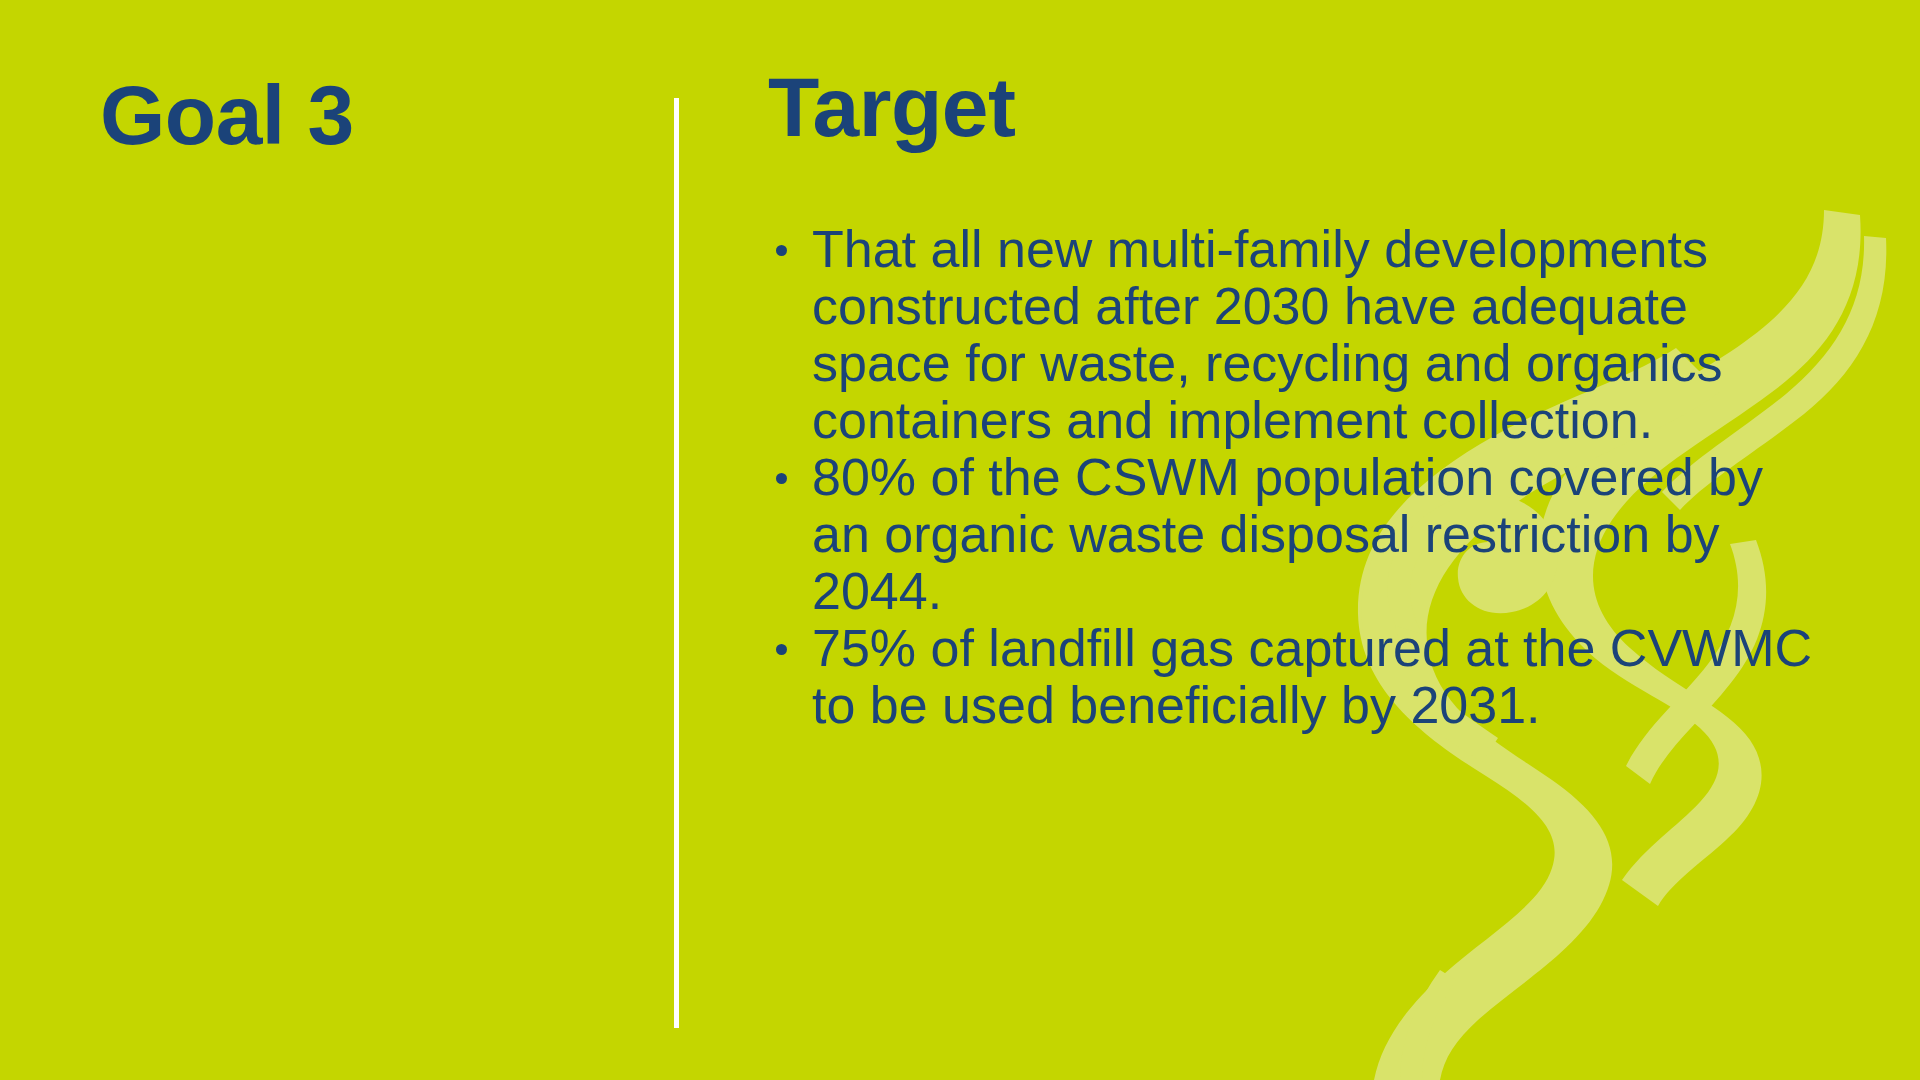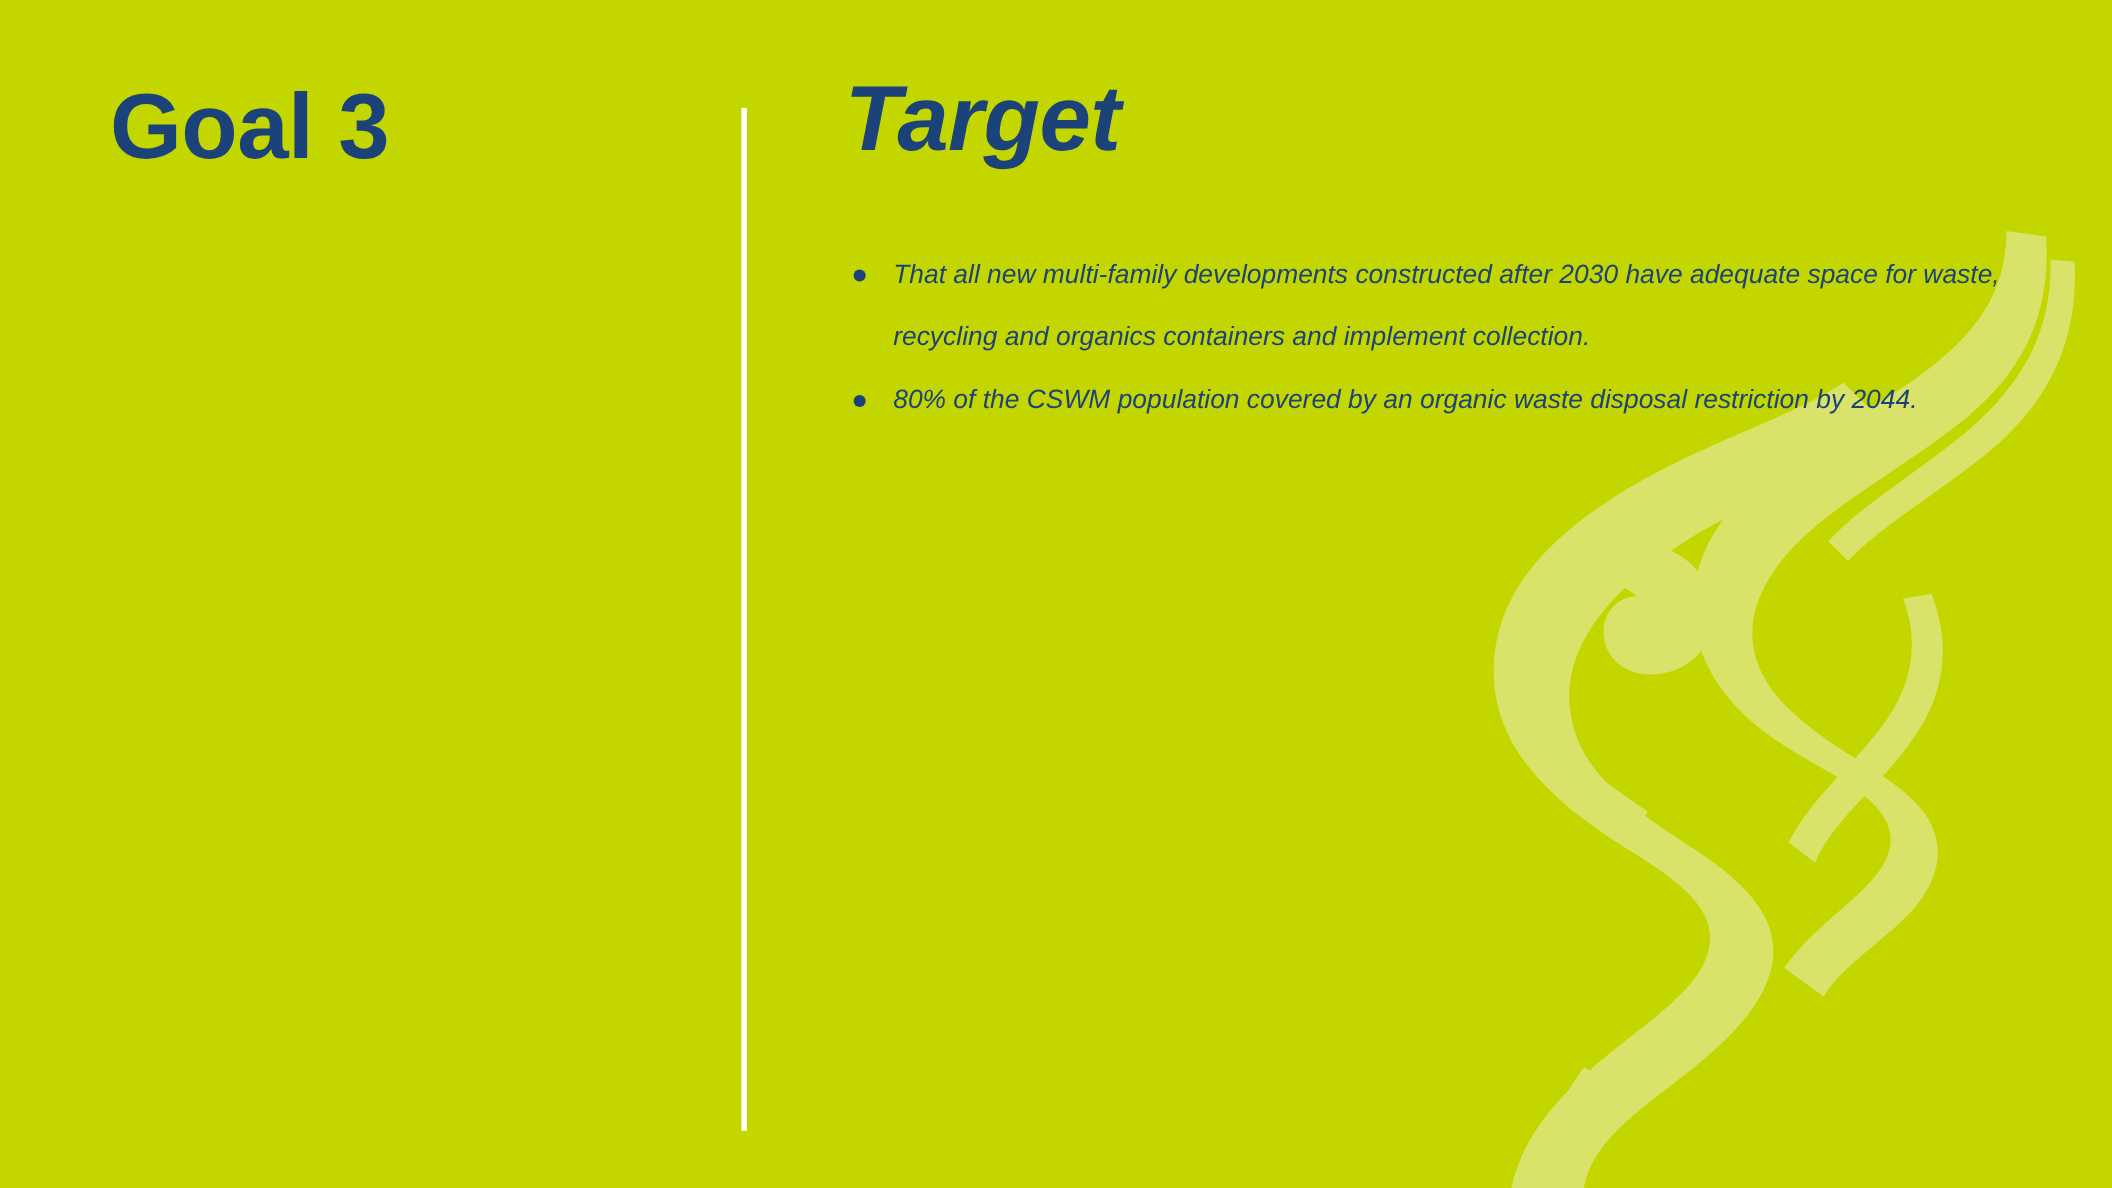--- a/index.html
+++ b/index.html
@@ -55,21 +55,20 @@
   #left-column {
     left: 100px;
     top: 70px;
     width: 520px;
   }
 
   #right-column {
     left: 768px;
     top: 62px;
     width: 1060px;
-    font-style: italic;
   }
 
   .col-heading {
     font-weight: bold;
     font-size: 84px;
     line-height: 1.08;
     color: #1B4379;
     letter-spacing: -0.5px;
     margin: 0;
   }
@@ -86,21 +85,21 @@
   #target-list {
     list-style: none;
     margin: 0;
     padding: 0;
     margin-top: 68px;
   }
 
   #target-list li {
     position: relative;
     padding-left: 44px;
-    font-size: 24px;
+    font-size: 52px;
     line-height: 57px;
     color: #1B4379;
     font-weight: 400;
     margin: 0;
   }
 
   #target-list li .bullet-dot {
     position: absolute;
     left: 8px;
     top: 24px;
@@ -196,16 +195,20 @@
 
     <ul id="target-list">
       <li>
         <span class="bullet-dot"></span>
         <span>That all new multi-family developments constructed after 2030 have adequate space for waste, recycling and organics containers and implement collection.</span>
       </li>
       <li>
         <span class="bullet-dot"></span>
         <span>80% of the CSWM population covered by an organic waste disposal restriction by 2044.</span>
       </li>
+      <li>
+        <span class="bullet-dot"></span>
+        <span>75% of landfill gas captured at the CVWMC to be used beneficially by 2031.</span>
+      </li>
     </ul>
   </div>
 
 </div>
 
 </body></html>

